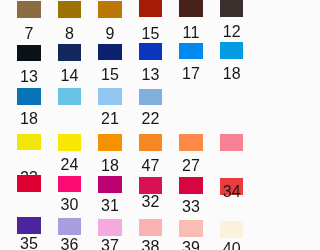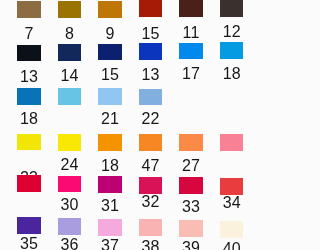--- a/index.html
+++ b/index.html
@@ -60,21 +60,21 @@
     <div class="sw" style="left: 17.3px; top: 175px; background: rgb(221, 0, 49);"></div>
     <div class="sw" style="left: 57.8px; top: 175.54px; background: rgb(250, 10, 114);"></div>
     <div class="lbl" style="left: 49.5px; top: 197.06px;">30</div>
     <div class="sw" style="left: 98.3px; top: 176.08px; background: rgb(188, 2, 115);"></div>
     <div class="lbl" style="left: 90px; top: 197.72px;">31</div>
     <div class="sw" style="left: 138.8px; top: 176.62px; background: rgb(217, 18, 87);"></div>
     <div class="lbl" style="left: 130.5px; top: 194px;">32</div>
     <div class="sw" style="left: 179.3px; top: 177.16px; background: rgb(216, 6, 63);"></div>
     <div class="lbl" style="left: 171px; top: 199.04px;">33</div>
     <div class="sw" style="left: 220px; top: 177.7px; background: rgb(232, 60, 62);"></div>
-    <div class="lbl" style="left: 211.7px; top: 195px;">34</div>
+    <div class="lbl" style="left: 211.7px; top: 184px;">34</div>
     <div class="sw" style="left: 17.3px; top: 217.4px; background: rgb(74, 37, 158);"></div>
     <div class="lbl" style="left: 9px; top: 236.4px;">35</div>
     <div class="sw" style="left: 57.8px; top: 218.06px; background: rgb(169, 156, 223);"></div>
     <div class="lbl" style="left: 49.5px; top: 237.38px;">36</div>
     <div class="sw" style="left: 98.3px; top: 218.72px; background: rgb(245, 170, 222);"></div>
     <div class="lbl" style="left: 90px; top: 238.36px;">37</div>
     <div class="sw" style="left: 138.8px; top: 219.38px; background: rgb(248, 179, 178);"></div>
     <div class="lbl" style="left: 130.5px; top: 239.34px;">38</div>
     <div class="sw" style="left: 179.3px; top: 220.04px; background: rgb(249, 189, 180);"></div>
     <div class="lbl" style="left: 171px; top: 240.32px;">39</div>

